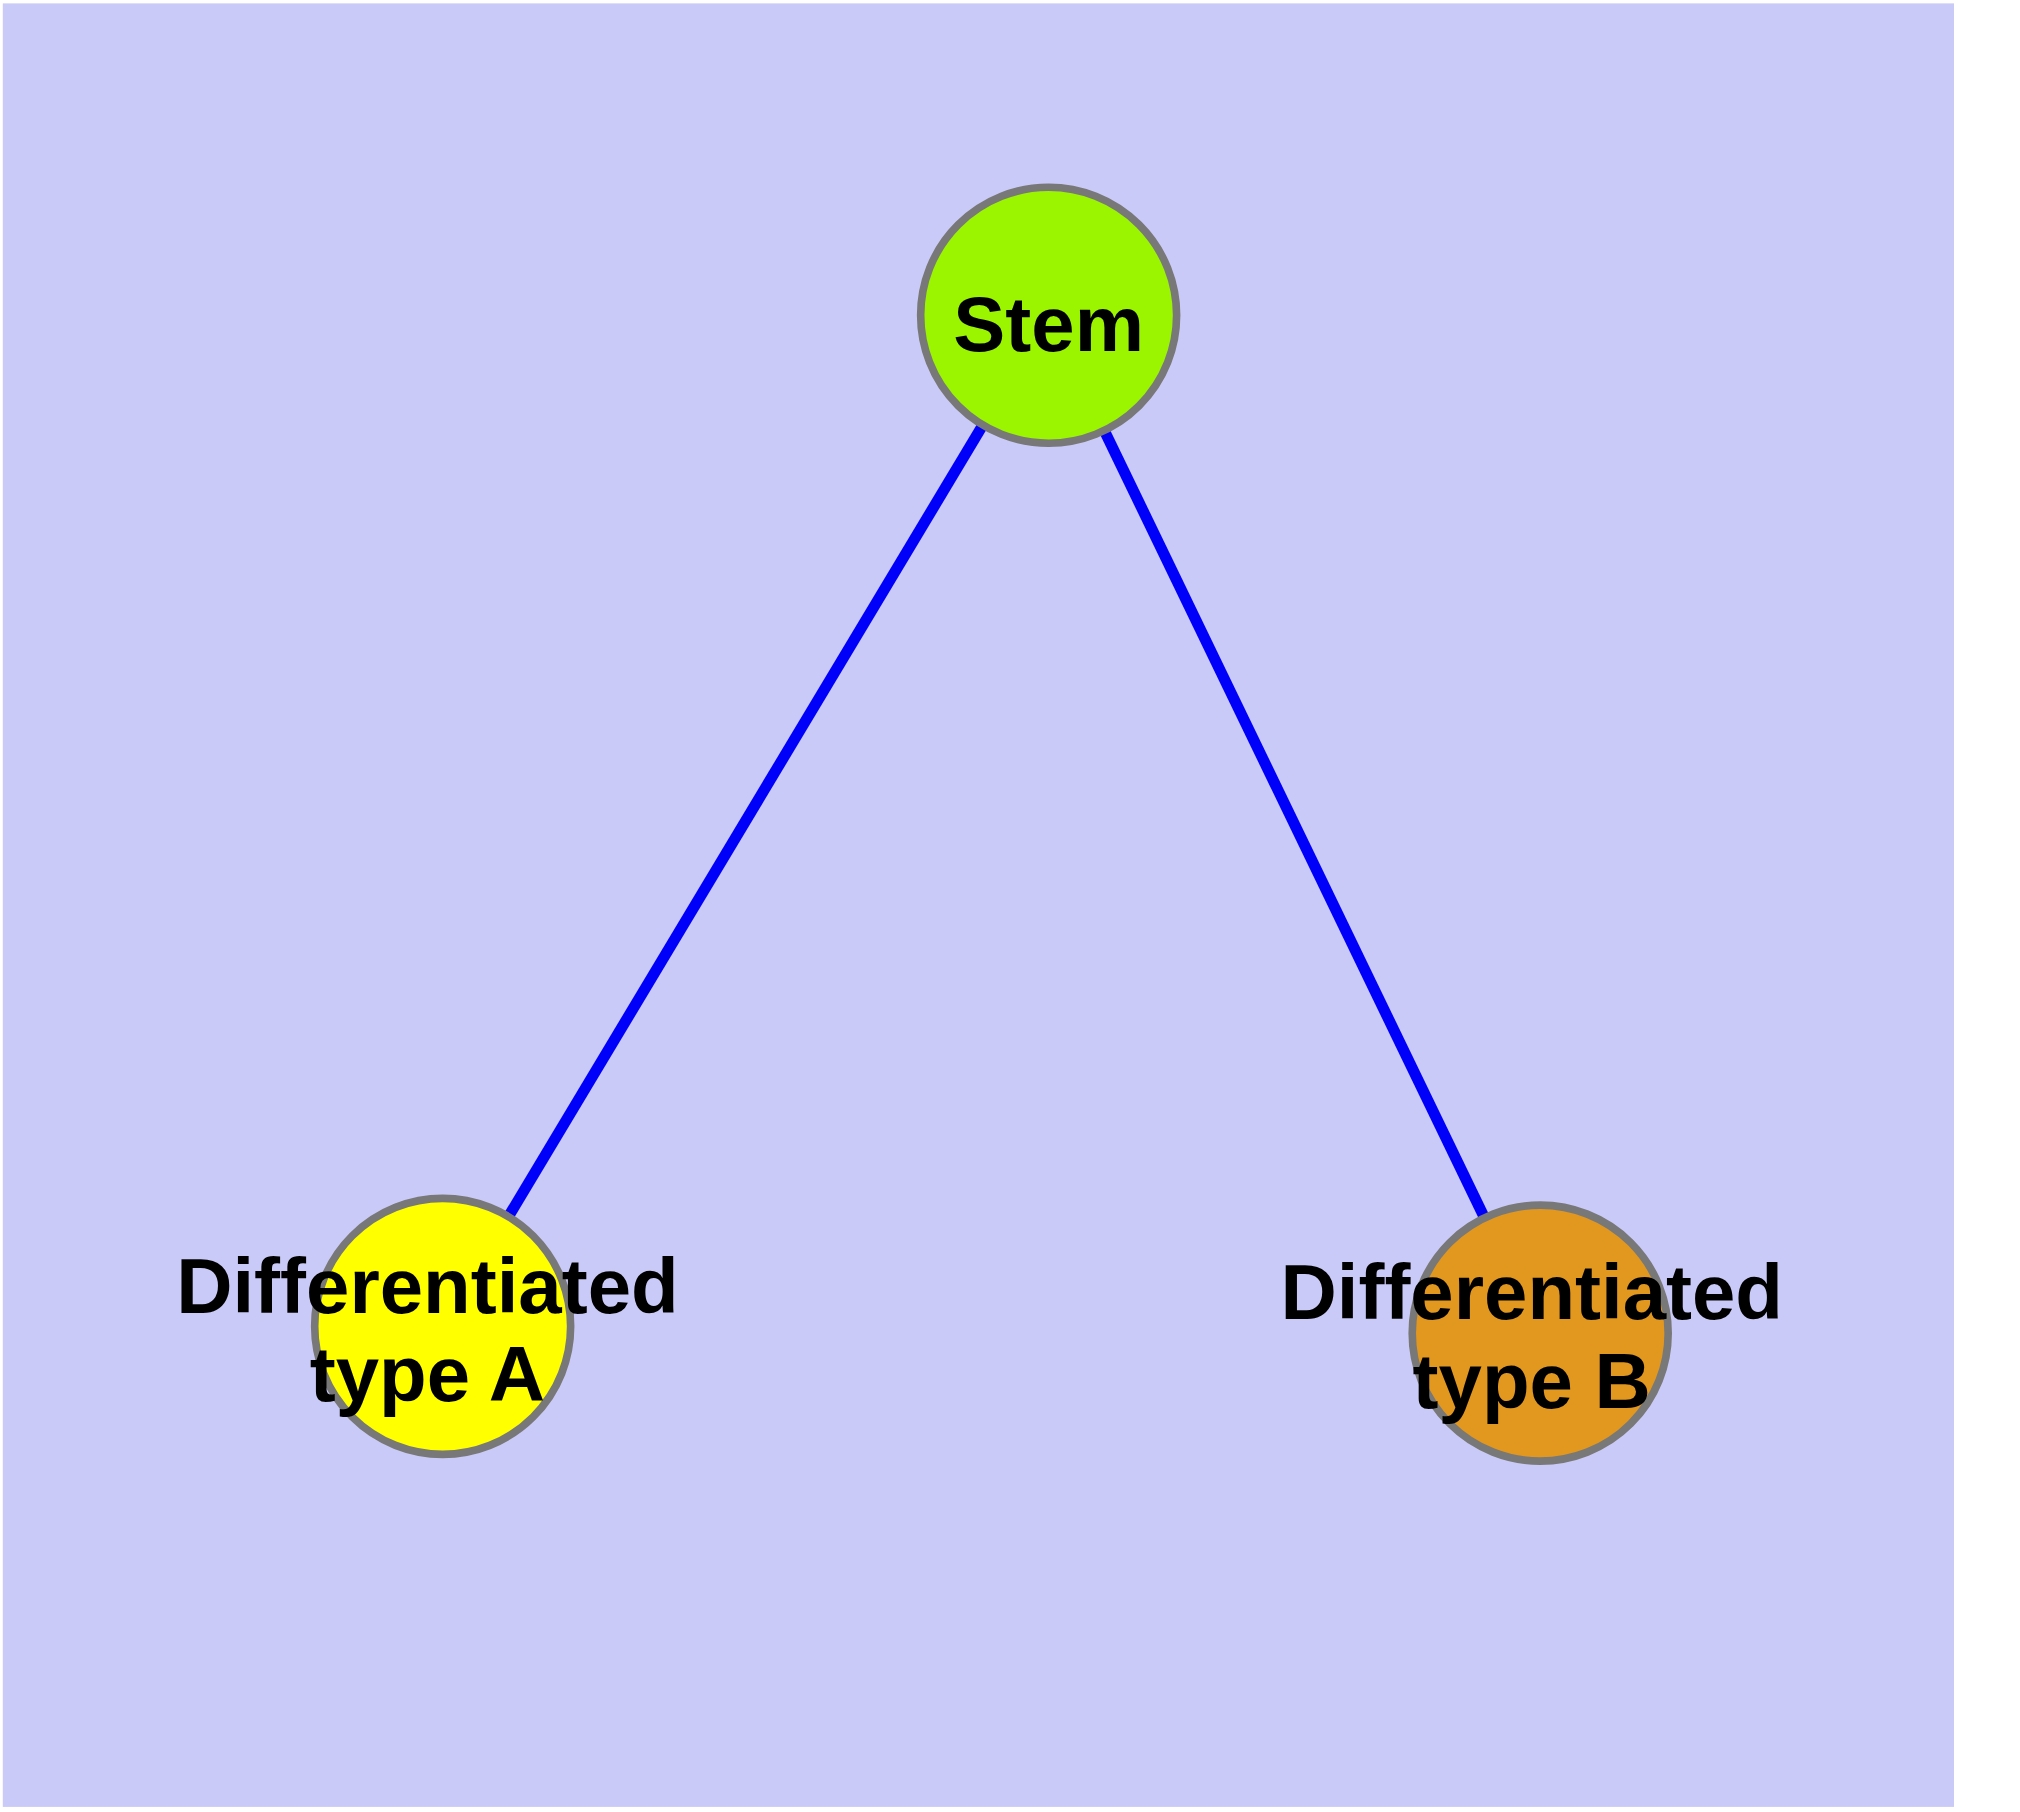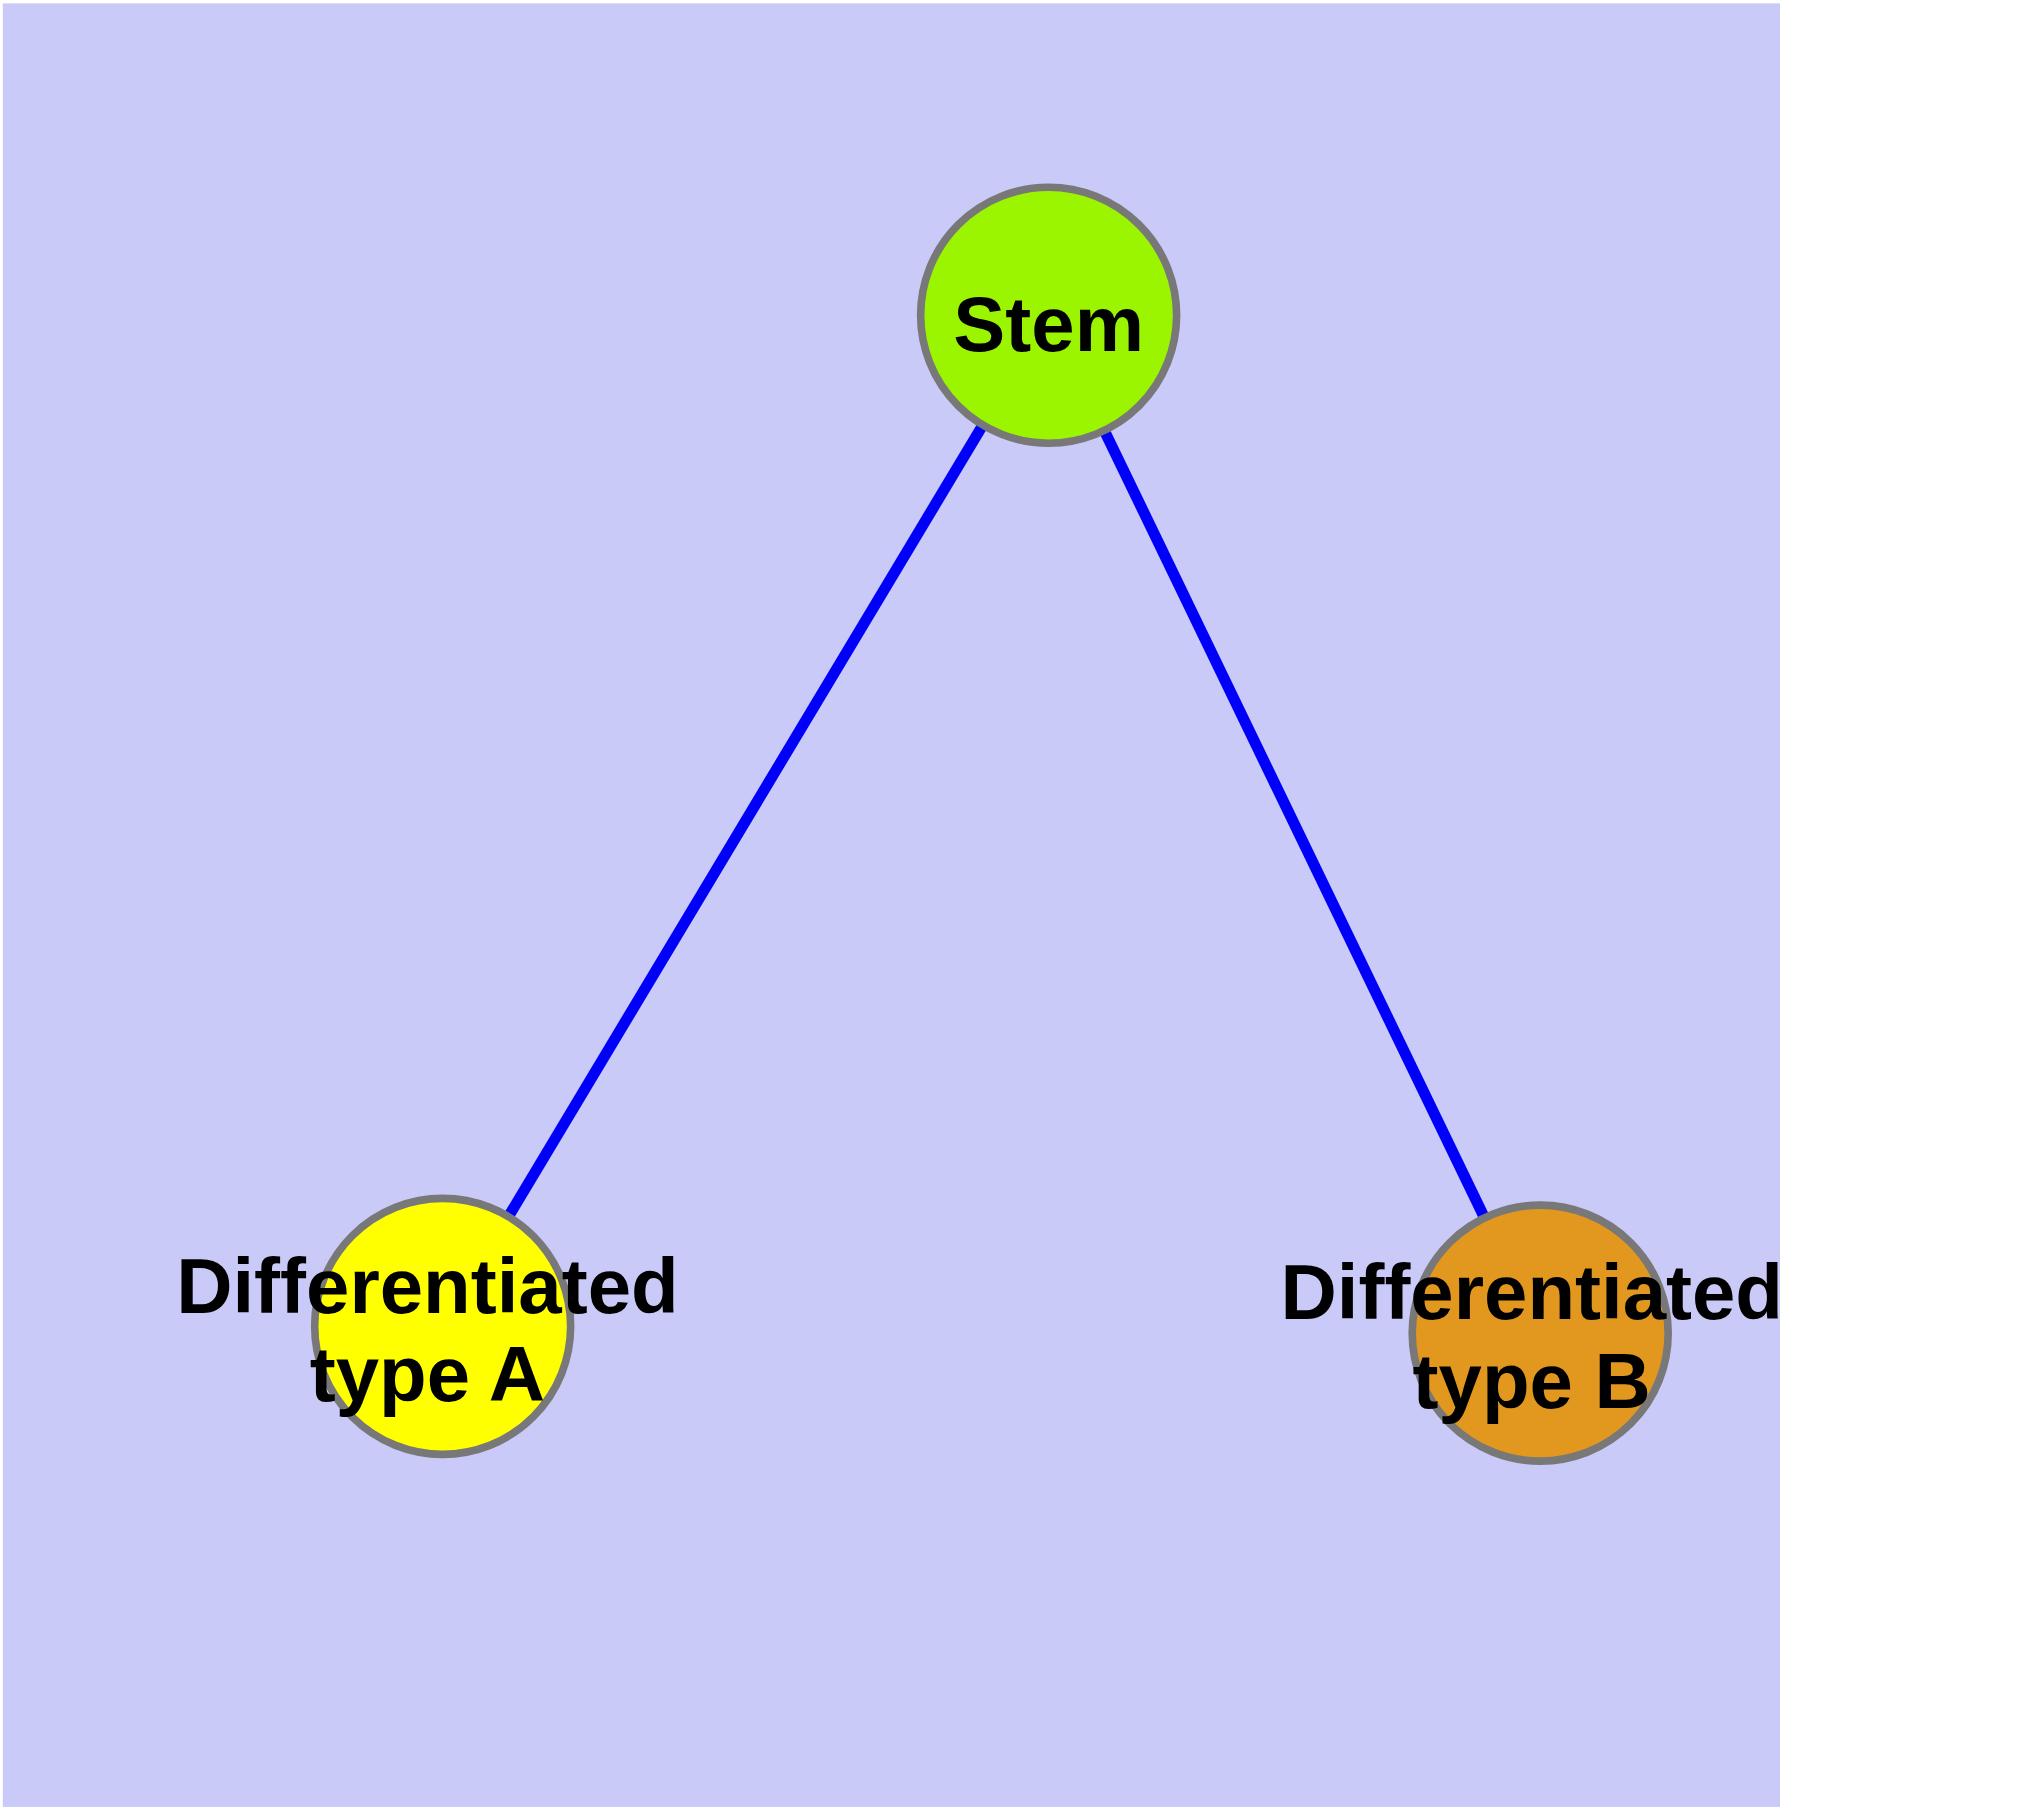--- a/index.html
+++ b/index.html
@@ -2,21 +2,21 @@
 <html style="font-size:13.6px"><head>
 <meta charset="utf-8">
 <style>
   html, body {
     margin: 0;
     padding: 0;
     background: #ffffff;
   }
   .canvas {
     position: relative;
-    width: 1780px;
+    width: 1954px;
     height: 1812px;
     background: #ffffff;
     overflow: hidden;
     font-family: "Liberation Sans", sans-serif;
     text-align: center;
   }
   .canvas svg {
     display: block;
   }
   .edge {

